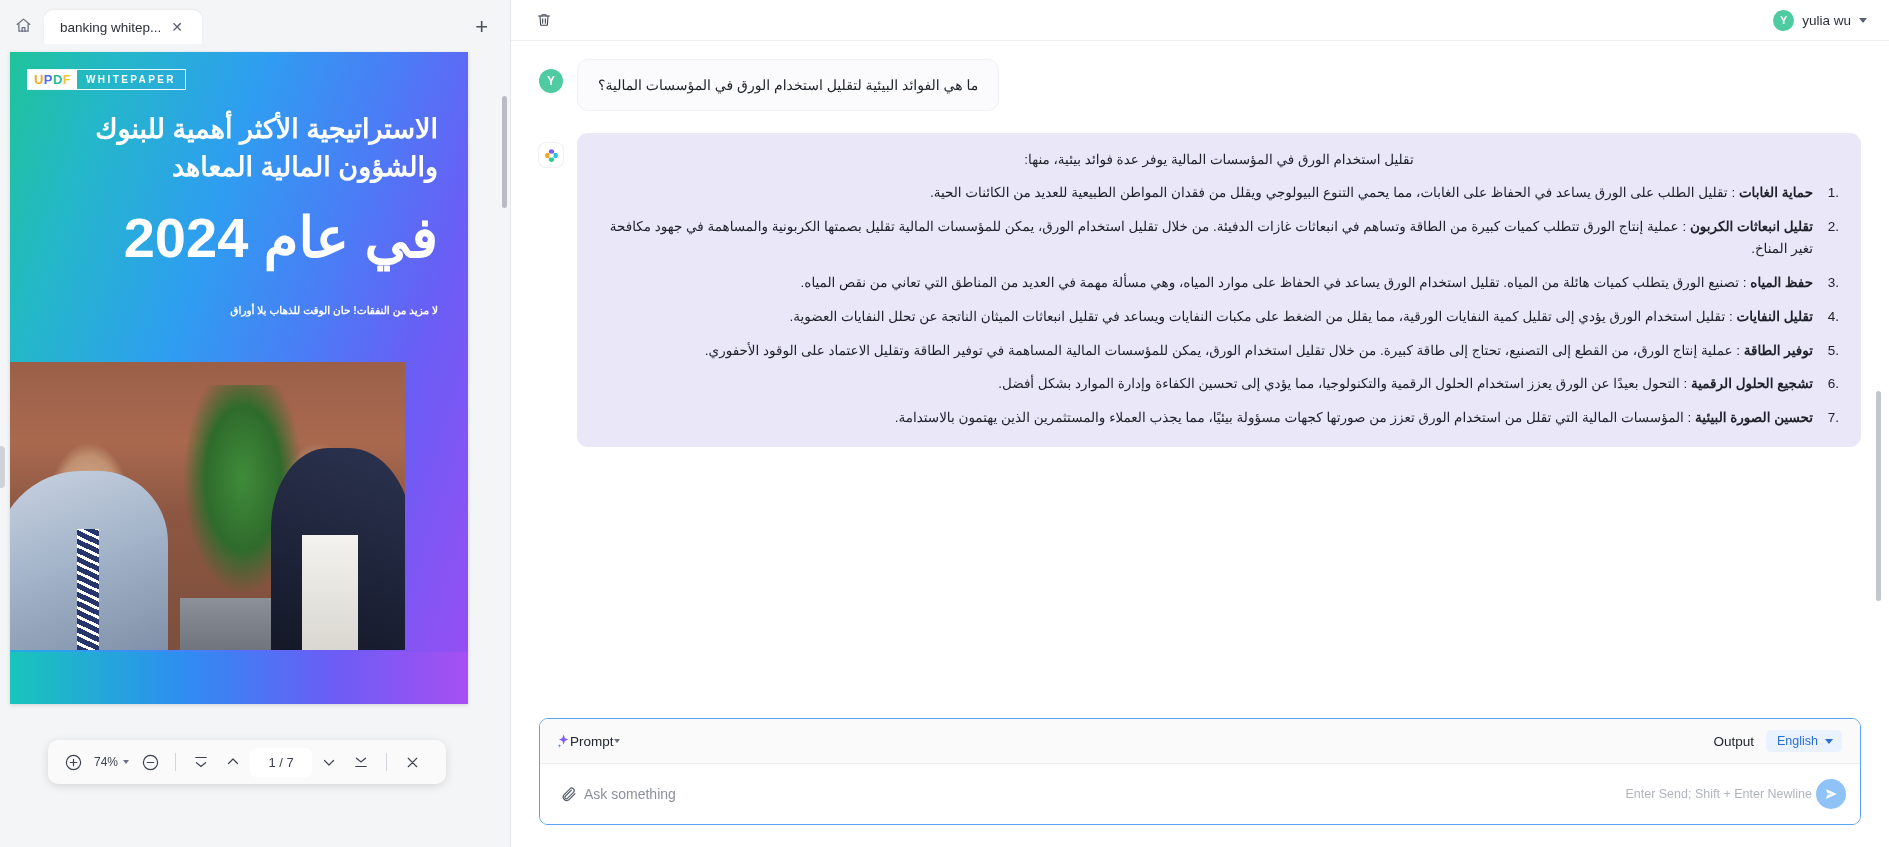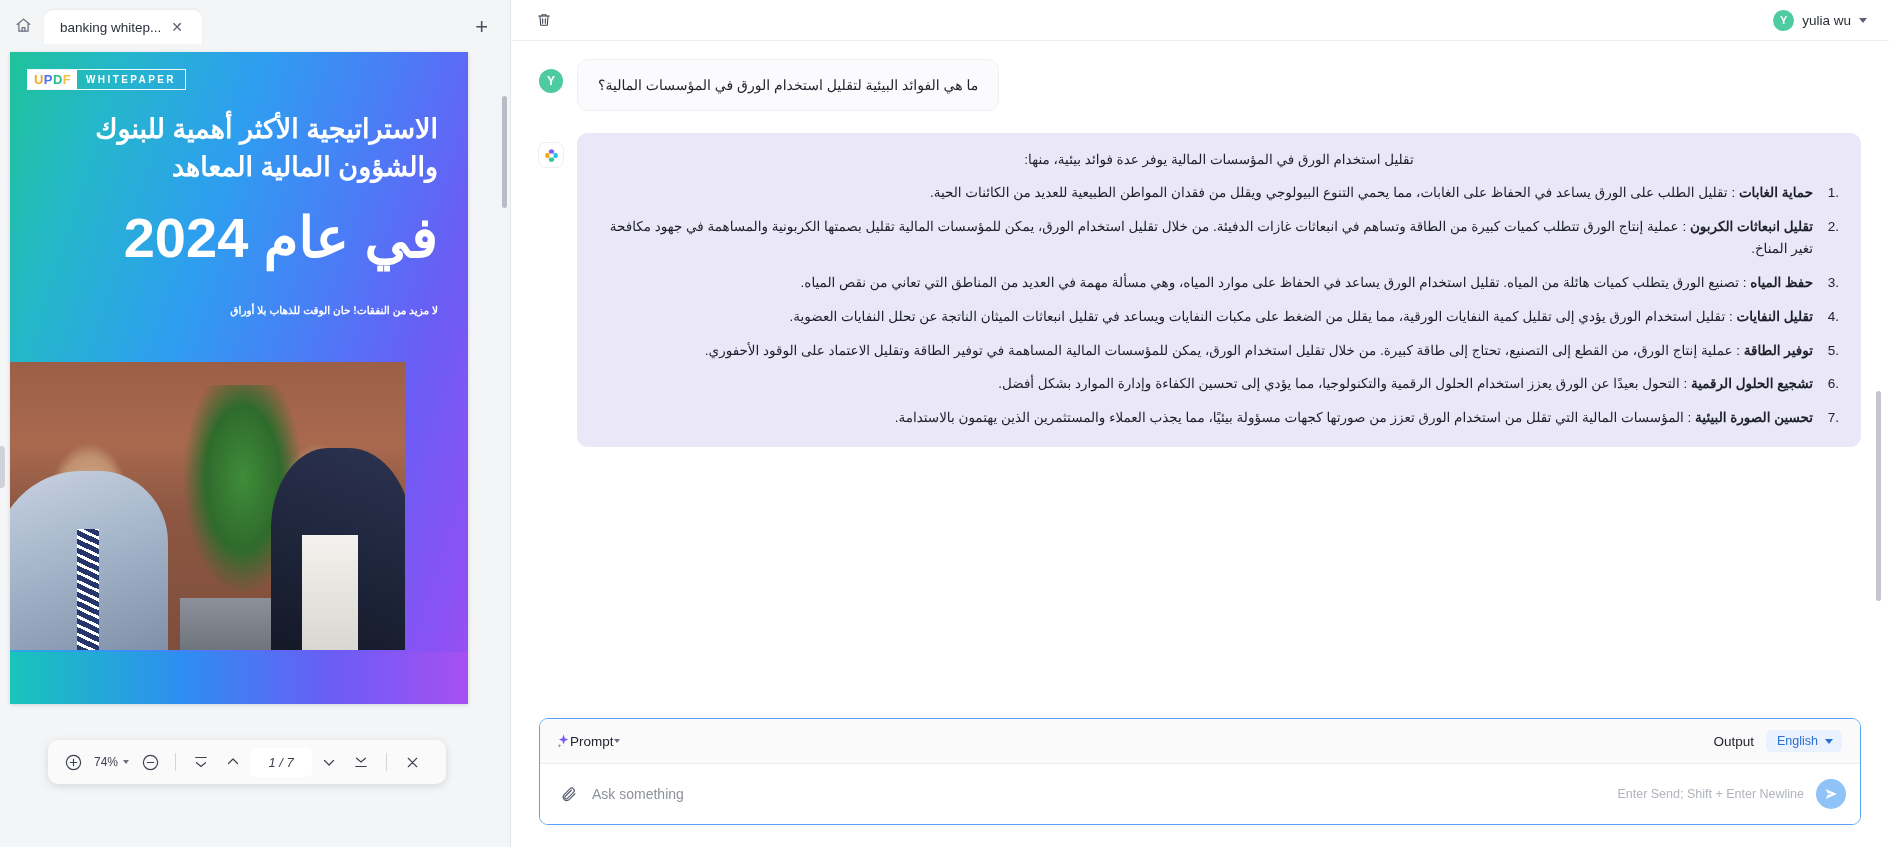--- a/index.html
+++ b/index.html
@@ -151,21 +151,20 @@
   .caret-sm {
     width:0;height:0;border-left:3.5px solid transparent;border-right:3.5px solid transparent;
     border-top:4px solid #6b7080;
   }
   .vt-sep { width:1px; height:18px; background:#d3d5da; margin: 0 8px; }
   .page-ind {
     min-width: 62px; height: 29px; background:#fff; border-radius: 6px;
     display:flex; align-items:center; justify-content:center;
     font-size: 13px; color:#3d424f; cursor: text;
     border: 1px solid transparent;
-    font-style: italic;
   }
   .left-scrollbar {
     position: absolute; right: 3px; top: 52px; width: 5px; height: 112px;
     background: #b9bcc4; border-radius: 3px; cursor: pointer;
   }
   .side-handle {
     position:absolute; left:0; top:50%; width:5px;height:42px;
     background:#cfd2d8; border-radius:0 4px 4px 0; cursor:pointer;
   }
 
@@ -262,21 +261,21 @@
   .lang-pill {
     background:#eaf2ff; color:#2a6fd6; font-size:12.5px;
     padding: 4px 9px 4px 11px; border-radius: 5px;
     display:flex; align-items:center; gap:7px; cursor:pointer;
   }
   .caret-blue {
     width:0;height:0;border-left:4px solid transparent;border-right:4px solid transparent;
     border-top:5px solid #2a6fd6;
   }
   .composer-bottom {
-    height: 60px; display:flex; align-items:center; gap:12px; padding: 0 14px 0 16px;
+    height: 60px; display:flex; align-items:center; gap:4px; padding: 0 14px 0 16px;
     background:#fff;
   }
   .clip-btn { width:24px;height:24px;display:flex;align-items:center;justify-content:center;cursor:pointer;flex-shrink:0; }
   .ask-input {
     flex:1; border:none; outline:none; font-size:14px; color:#20242c;
     font-family:"Liberation Sans", sans-serif; background:transparent;
   }
   .ask-input::placeholder { color:#8d9199; }
   .hint { font-size:12.5px; color:#b0b4bc; white-space:nowrap; }
   .send-btn {

